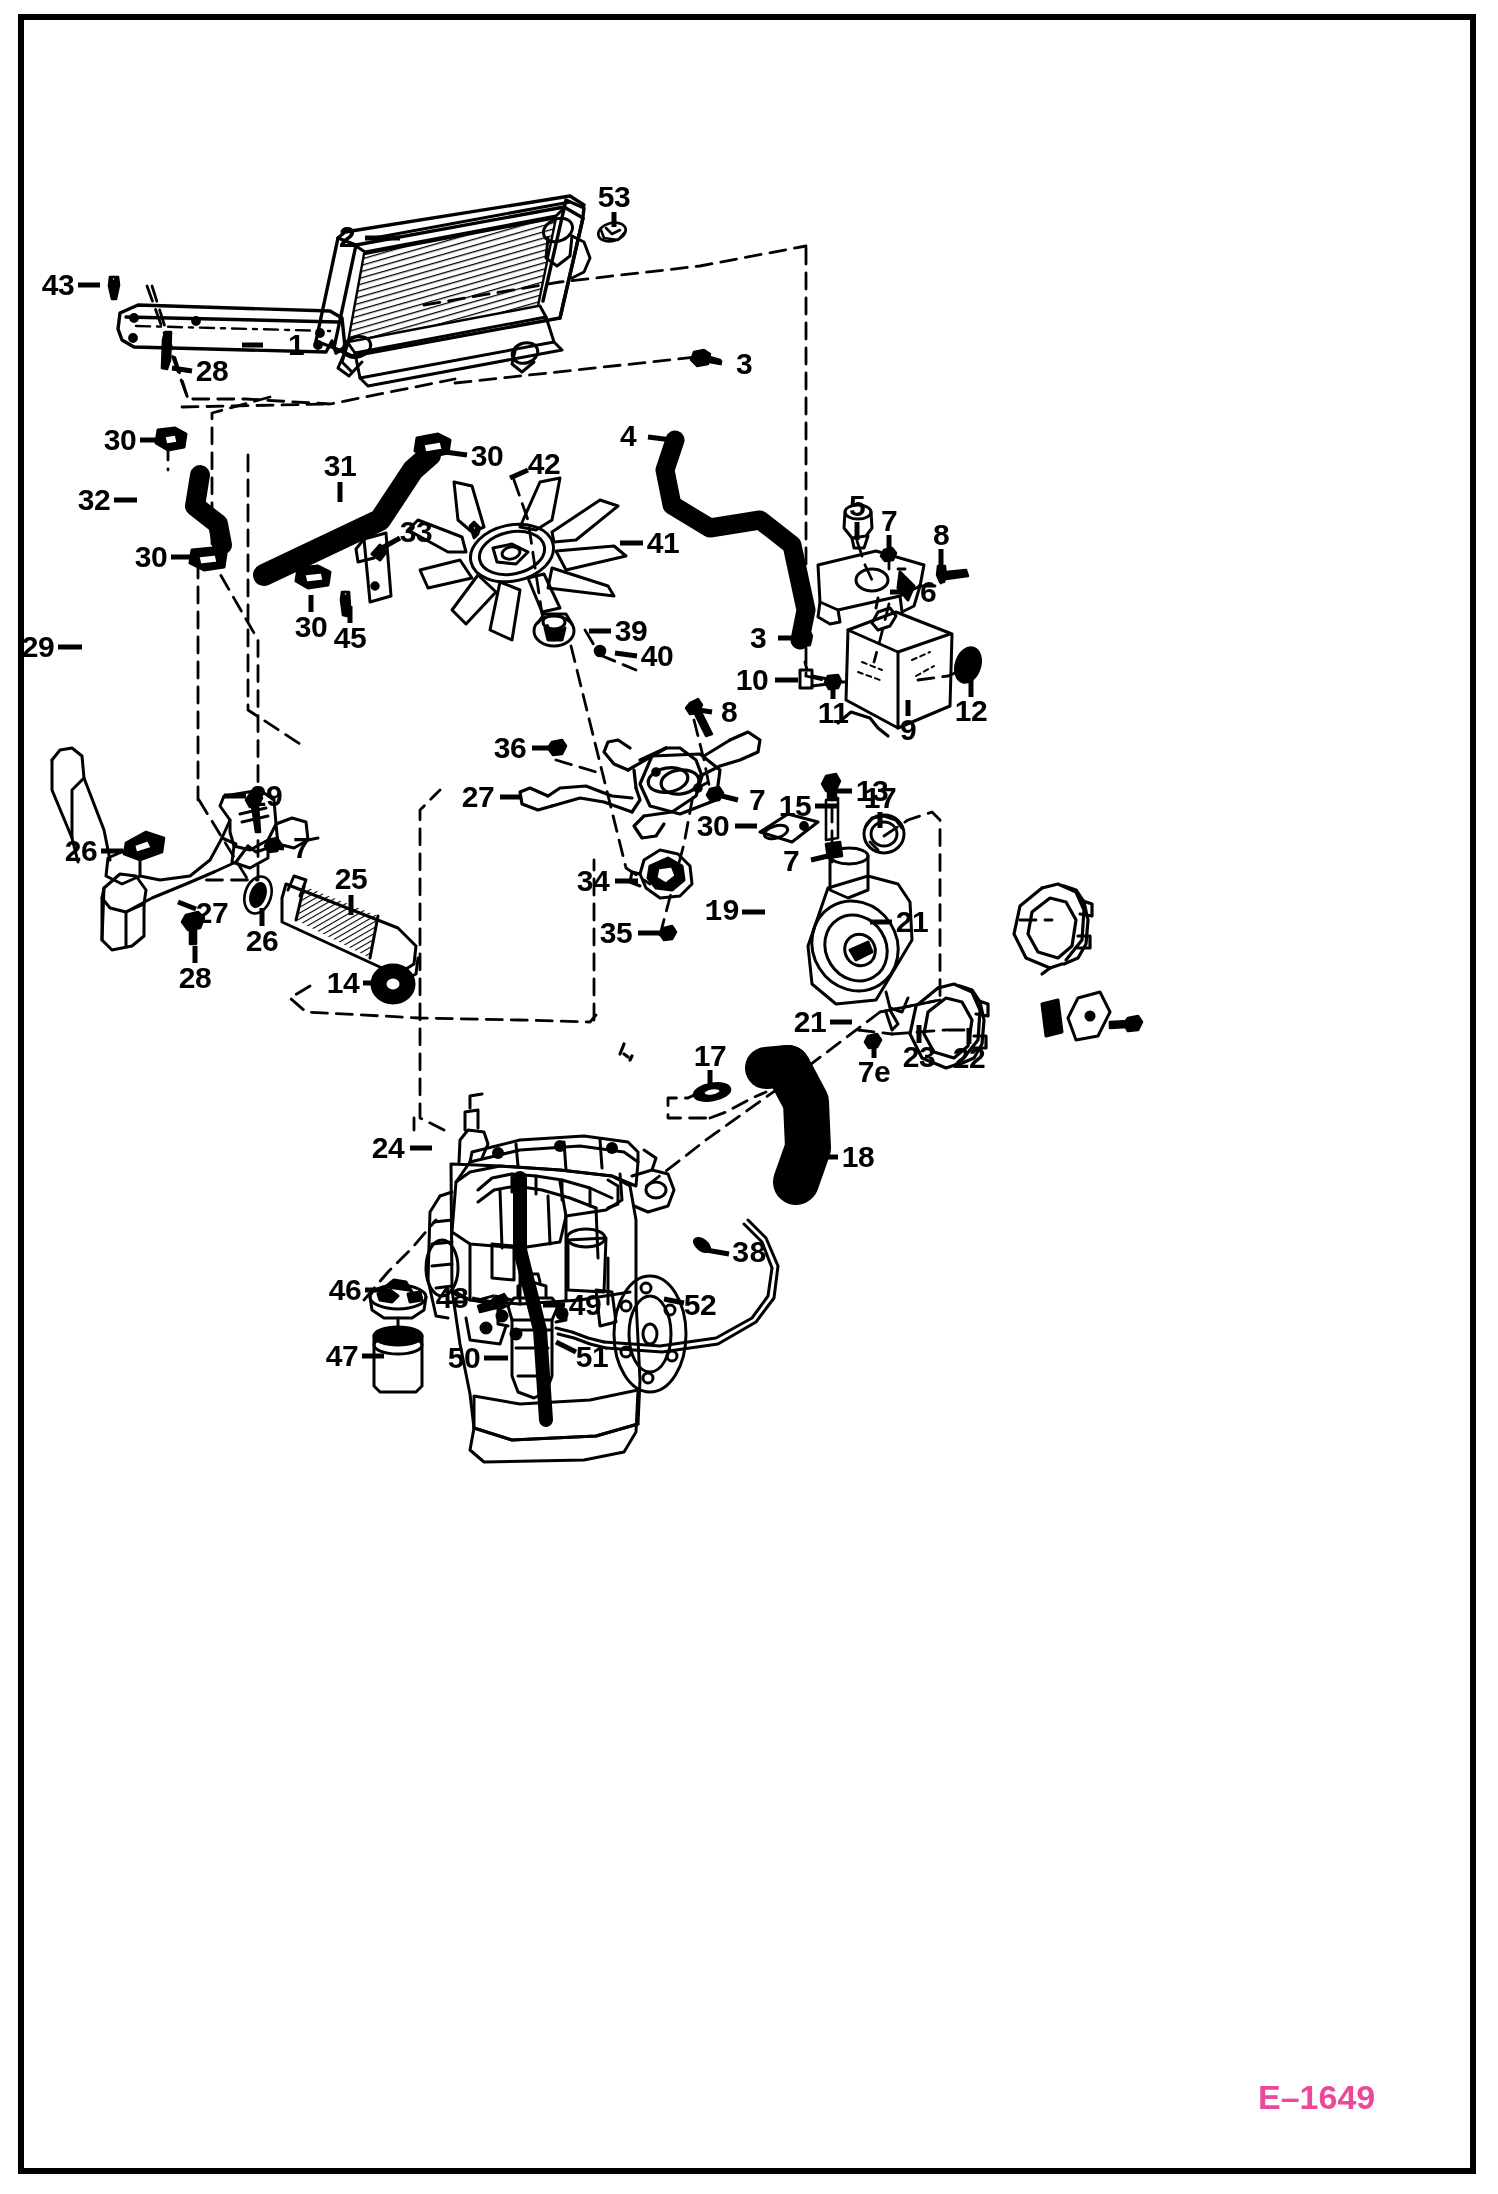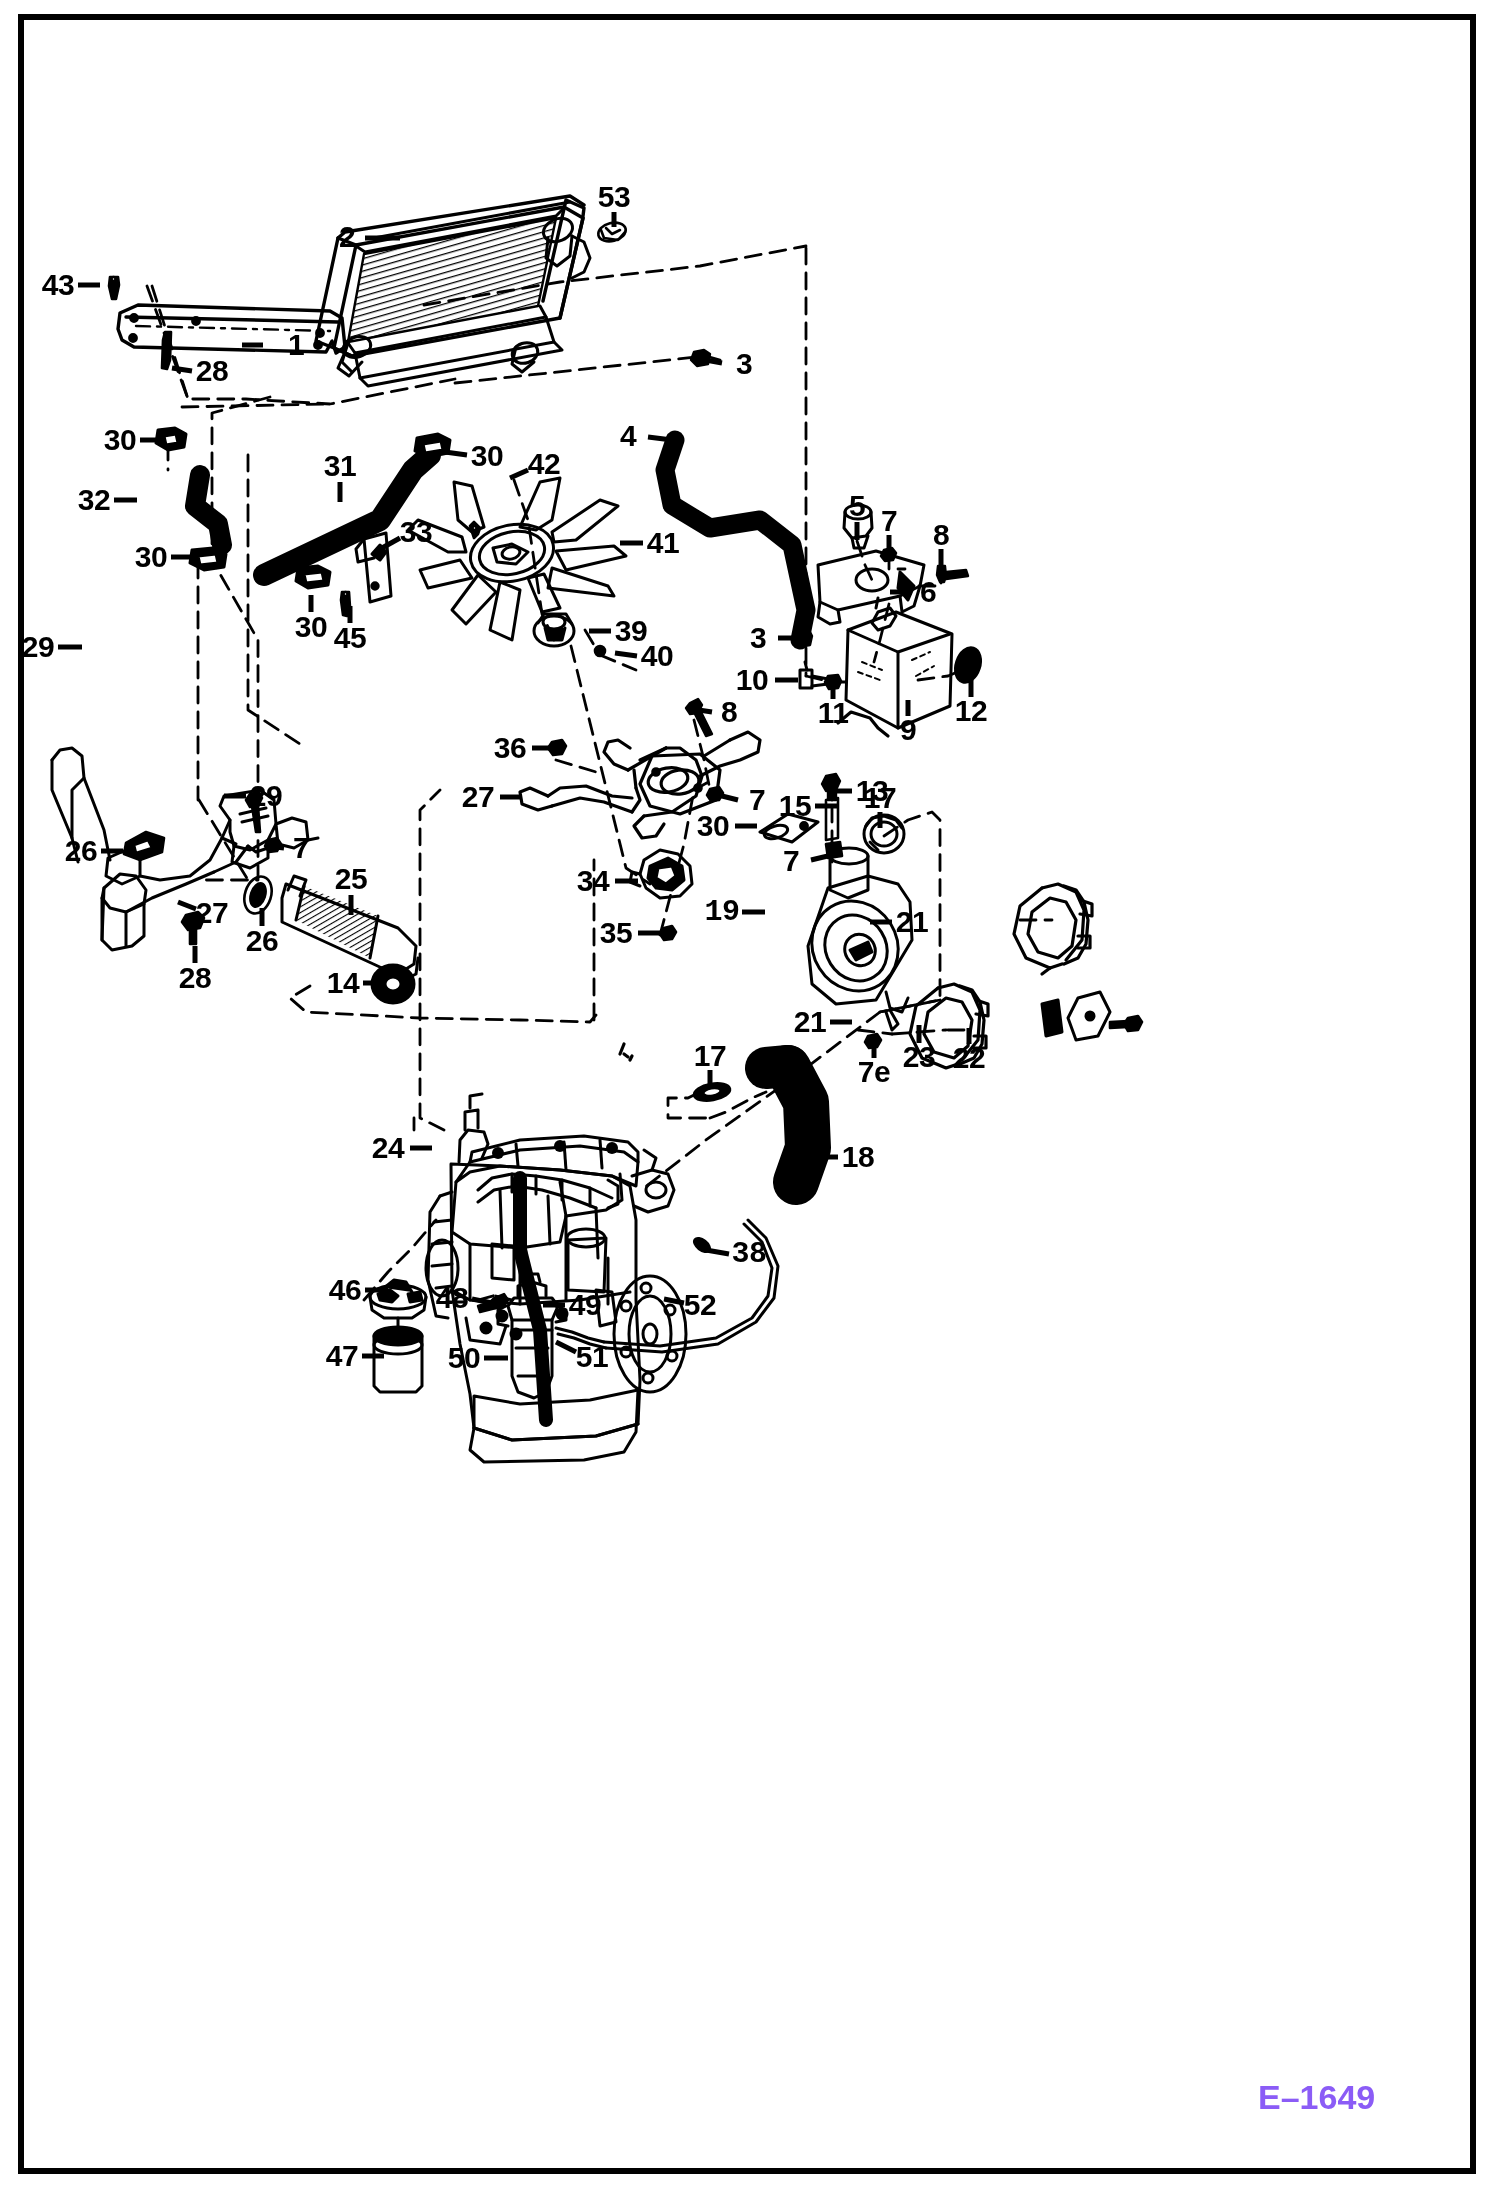--- a/index.html
+++ b/index.html
@@ -44,21 +44,21 @@
     white-space: nowrap;
     transform: translate(-50%, -50%);
     user-select: none;
   }
   .figno {
     position: absolute;
     font-family: "Liberation Sans", sans-serif;
     font-weight: bold;
     font-size: 34px;
     letter-spacing: 0px;
-    color: #8b5cf6;
+    color: #ec4899;
     white-space: nowrap;
   }
 </style>
 </head>
 <body>
 
 <div id="page">
 
   <div id="frame"></div>
 

